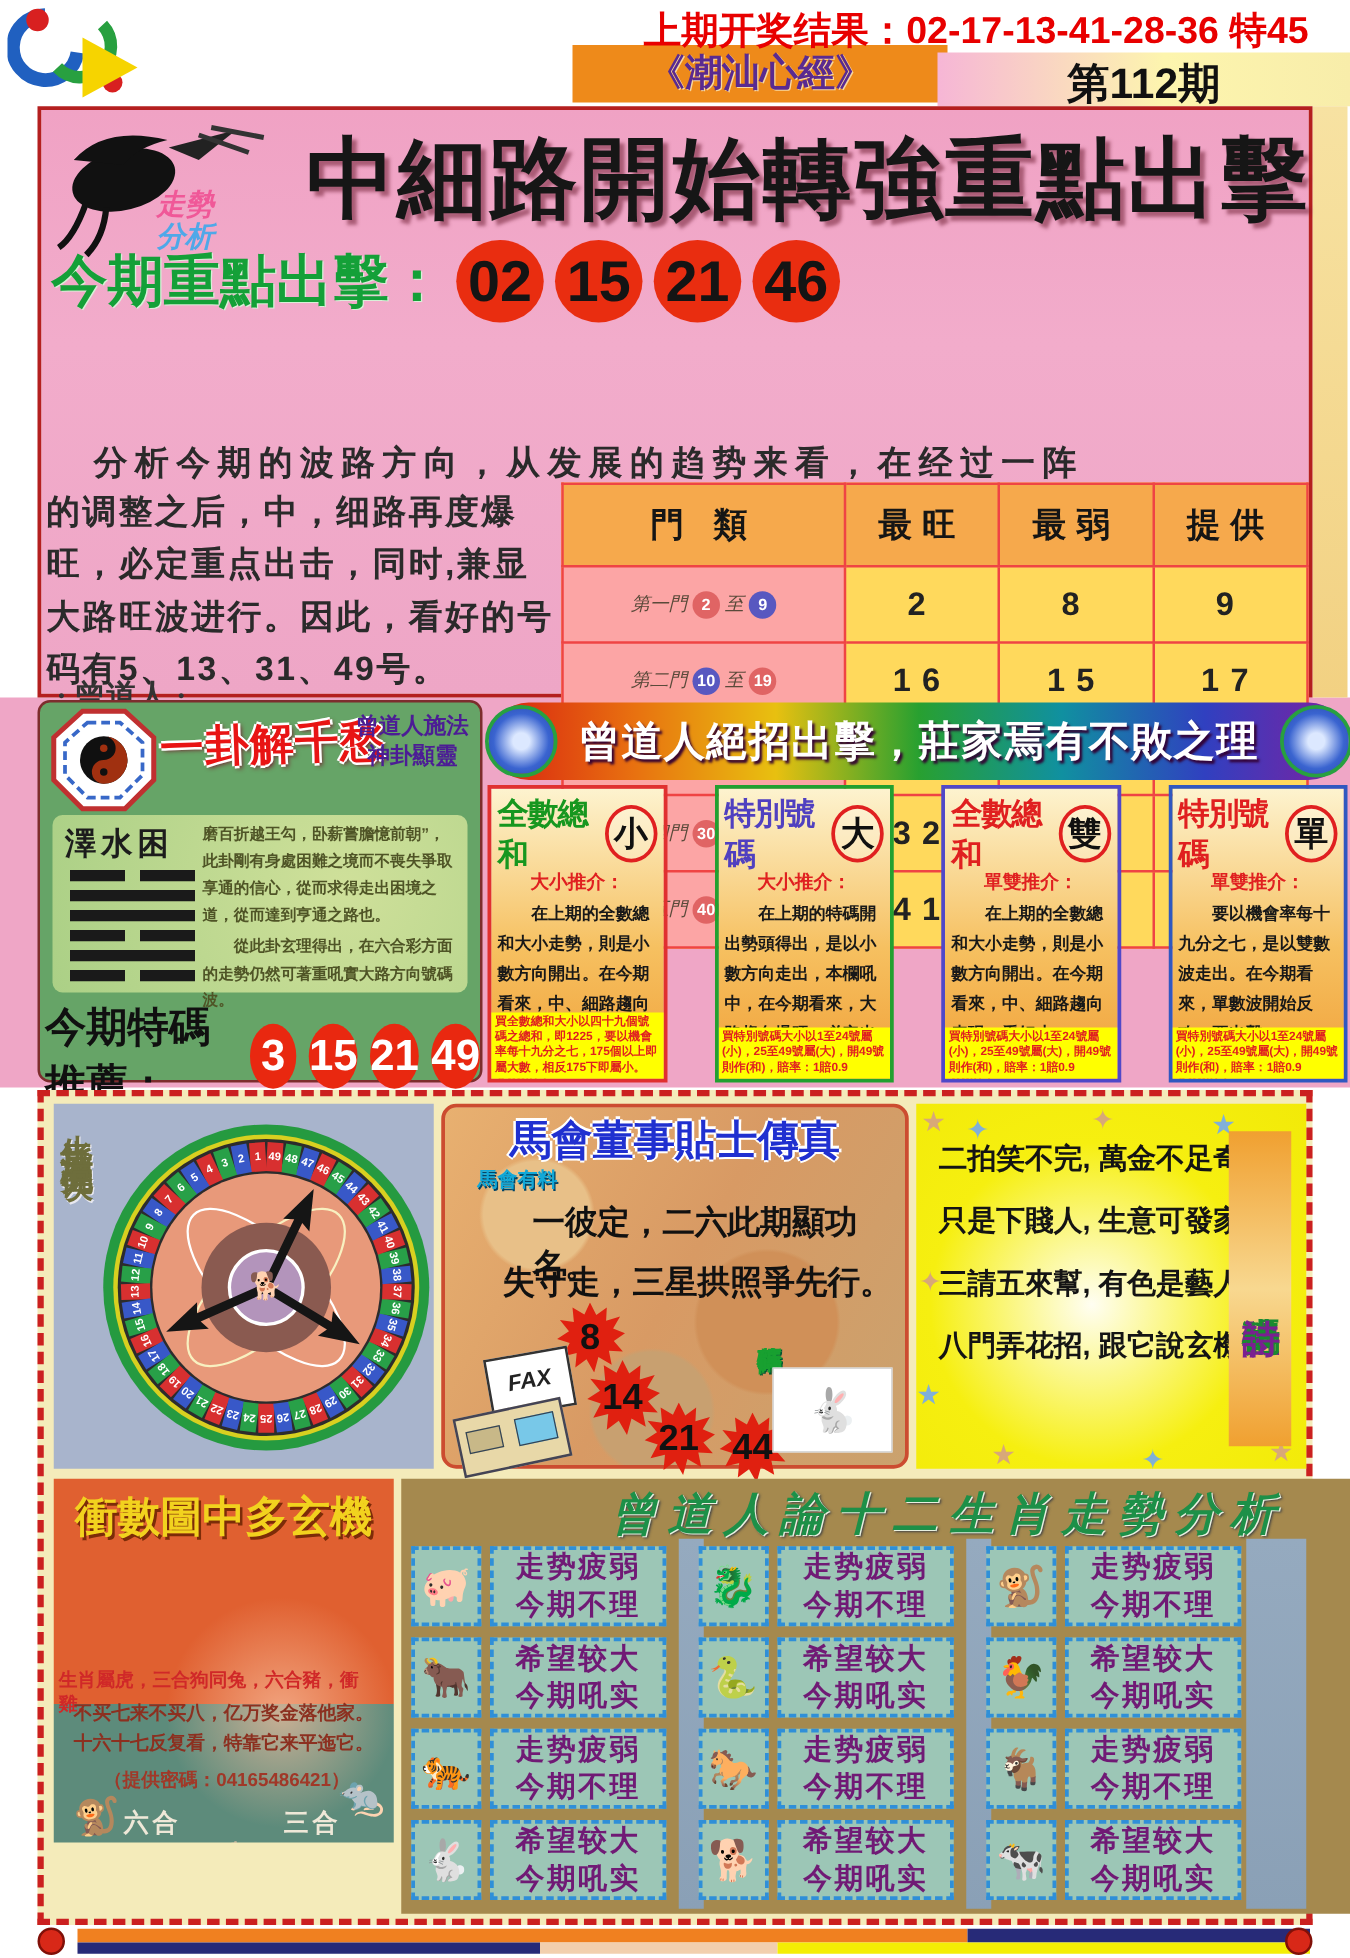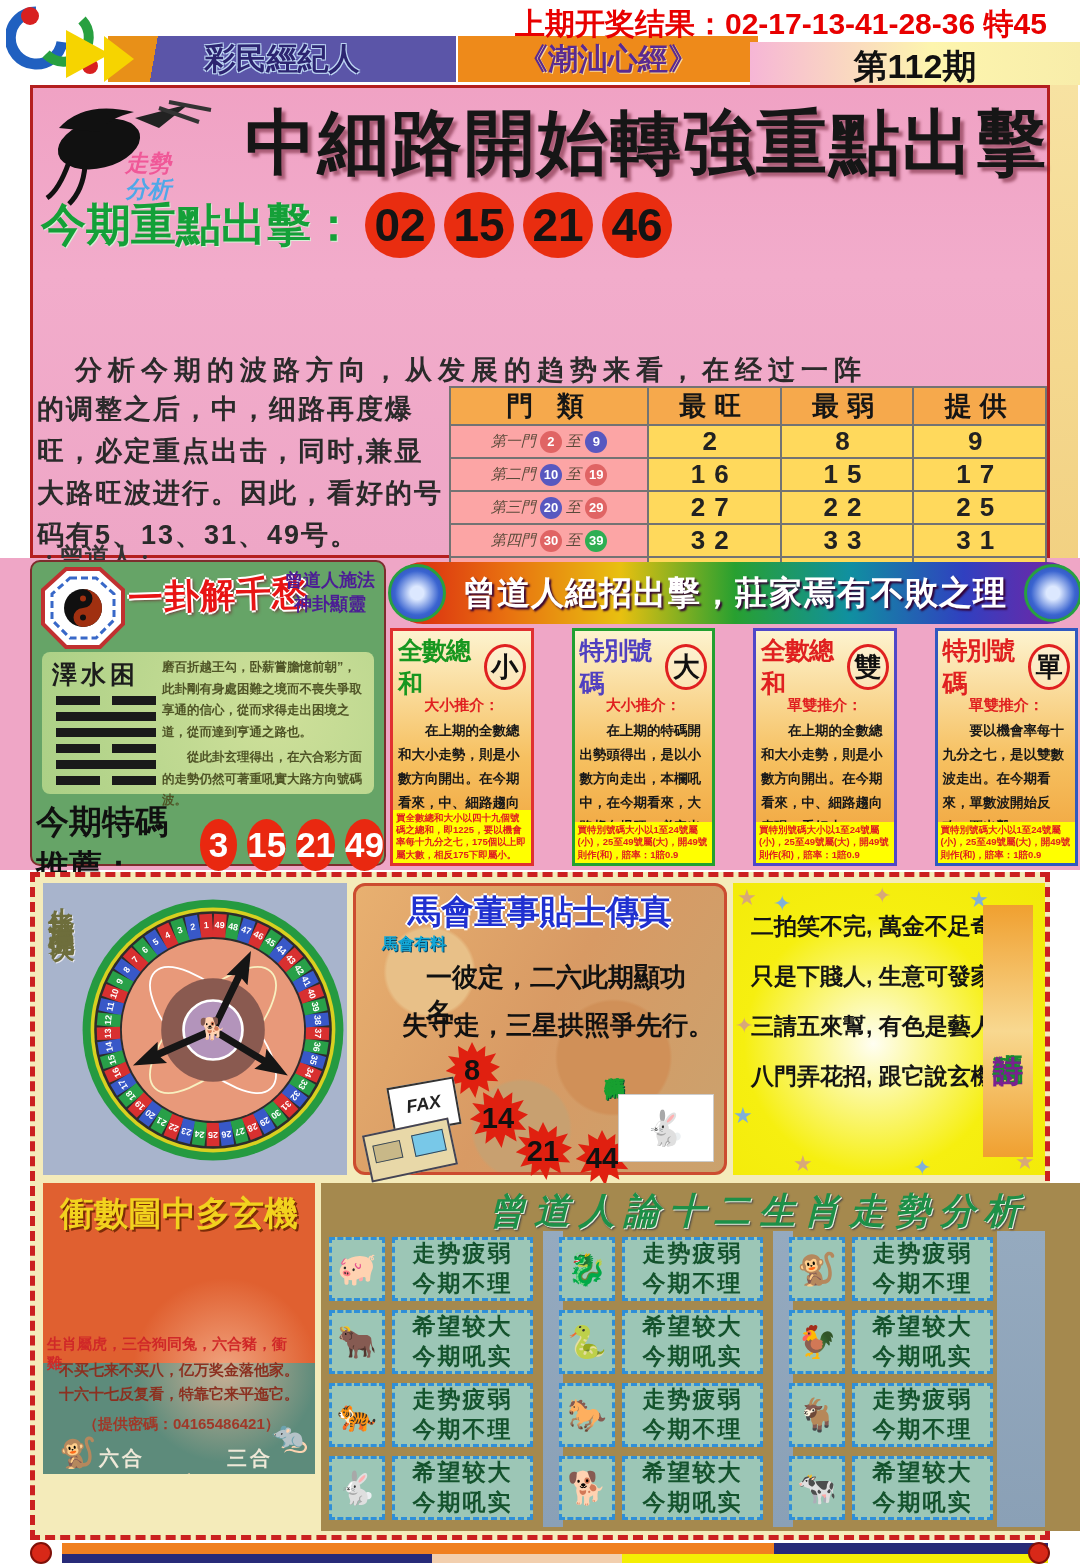--- a/index.html
+++ b/index.html
@@ -29,21 +29,21 @@
   .trend-txt{left:92px;top:62px;font-size:23px;font-weight:bold;font-style:italic;line-height:1.15;}
   .trend-txt .c1{color:#f05898;} .trend-txt .c2{color:#4fa8e8;}
   .focus-row{left:8px;top:104px;display:flex;align-items:center;}
   .focus-label{color:#14a038;font-size:45px;font-weight:bold;text-shadow:1px 1px 0 #d8f0d8;}
   .num-ball{width:70px;height:66px;border-radius:50%;background:#e92d10;color:#141414;font-size:46px;font-weight:bold;
             display:flex;align-items:center;justify-content:center;margin-left:9px;}
   .ana-l1{left:42px;top:264px;width:966px;font-size:27px;font-weight:bold;color:#2a2a2a;letter-spacing:6px;white-space:nowrap;}
   .ana-rest{left:4px;top:300px;width:414px;font-size:27px;font-weight:bold;color:#2a2a2a;line-height:1.56;letter-spacing:2px;}
   .signature{left:12px;top:452px;font-size:25px;font-weight:bold;color:#333;font-family:"Liberation Serif",serif;}
   .gate-table{left:416px;top:298px;width:598px;border-collapse:collapse;background:#ffd95c;}
-  .gate-table td,.gate-table th{border:2px solid #737373;text-align:center;padding:0;}
+  .gate-table td,.gate-table th{border:2px solid #ef4444;text-align:center;padding:14px;}
   .gate-table th{background:#f6a94c;font-size:27px;color:#151515;height:33px;letter-spacing:8px;}
   .gate-table td{height:27px;}
   .gate-cell{font-size:15px;color:#5a4a3a;font-style:italic;width:196px;background:#fca5a5;}
   .num-cell{font-size:26px;font-weight:bold;color:#222;letter-spacing:9px;}
   .mini-ball{display:inline-block;width:22px;height:22px;border-radius:50%;color:#fff;font-size:13px;font-weight:bold;
              line-height:22px;text-align:center;font-style:normal;vertical-align:middle;}
 
   
   .mid-bg{left:0;top:558px;width:1080px;height:312px;background:#efa6c6;}
   .gua-panel{left:30px;top:560px;width:356px;height:306px;background:#66a467;border:2px solid #7d2d2d;border-radius:10px;box-sizing:border-box;}
@@ -134,21 +134,21 @@
   .zg-band{position:absolute;top:48px;bottom:4px;background:linear-gradient(180deg,#95aabf,#8aa0b6);}
   .zg-title{left:0;top:4px;width:100%;text-align:center;font-size:36px;font-weight:bold;font-style:italic;
             color:#1d9048;font-family:"Liberation Serif",serif;letter-spacing:9px;
             text-shadow:1px 1px 0 #e8f0e0,2px 2px 2px #444;}
   .zg-grid{left:8px;top:54px;width:664px;display:grid;grid-template-columns:repeat(3,1fr);grid-column-gap:26px;grid-row-gap:9px;}
   .zg-cell{display:flex;height:64px;}
   .zg-ico{width:56px;height:100%;background:#9cc6b6;border:3px dashed #2f8fd8;box-sizing:border-box;
           display:flex;align-items:center;justify-content:center;font-size:32px;}
   .zg-txt{flex:1;margin-left:7px;background:#9cc6b6;border:3px dashed #2f8fd8;box-sizing:border-box;
           display:flex;flex-direction:column;align-items:center;justify-content:center;
-          font-size:23px;font-weight:bold;color:#14532d;line-height:1.3;letter-spacing:2px;}
+          font-size:23px;font-weight:bold;color:#701a75;line-height:1.3;letter-spacing:2px;}
 
   .stripA-o{left:62px;top:1543px;width:712px;height:11px;background:#f08020;}
   .stripA-n{left:774px;top:1543px;width:274px;height:11px;background:#272a78;}
   .stripB-n{left:62px;top:1554px;width:370px;height:9px;background:#272a78;}
   .stripB-s{left:432px;top:1554px;width:190px;height:9px;background:#f2cfae;}
   .stripB-y{left:622px;top:1554px;width:426px;height:9px;background:#f4ee04;}
   .red-dot{width:22px;height:22px;border-radius:50%;background:#d82818;border:2px solid #801008;box-sizing:border-box;}
 </style>
 </head>
 <body>
@@ -156,23 +156,20 @@
 <div class="page">
 
   <div class="abs" style="left:0;top:0;width:1080px;height:85px;">
     <svg class="abs" style="left:6px;top:2px" width="108" height="82" viewBox="0 0 108 82">
       <path d="M30 10 A26 26 0 1 0 56 40" fill="none" stroke="#2060c0" stroke-width="11"></path>
       <path d="M76 18 A24 24 0 1 1 40 52" fill="none" stroke="#28a040" stroke-width="10"></path>
       <circle cx="24" cy="14" r="9" fill="#d82020"></circle>
       <circle cx="84" cy="64" r="8" fill="#d82020"></circle>
       <polygon points="60,28 104,52 60,76" fill="#f6d400"></polygon>
     </svg>
-    <div class="abs brand-band">
-      <div class="brand">彩民經紀人</div>
-    </div>
     <div class="abs series-band">
       <div class="series">《潮汕心經》</div>
     </div>
     <div class="abs prev-result">上期开奖结果：02-17-13-41-28-36 特45</div>
     <div class="abs issue-strip"></div>
     <div class="abs issue">第112期</div>
   </div>
 
   <div class="abs mid-bg"></div>
   <div class="abs right-strip"></div>

